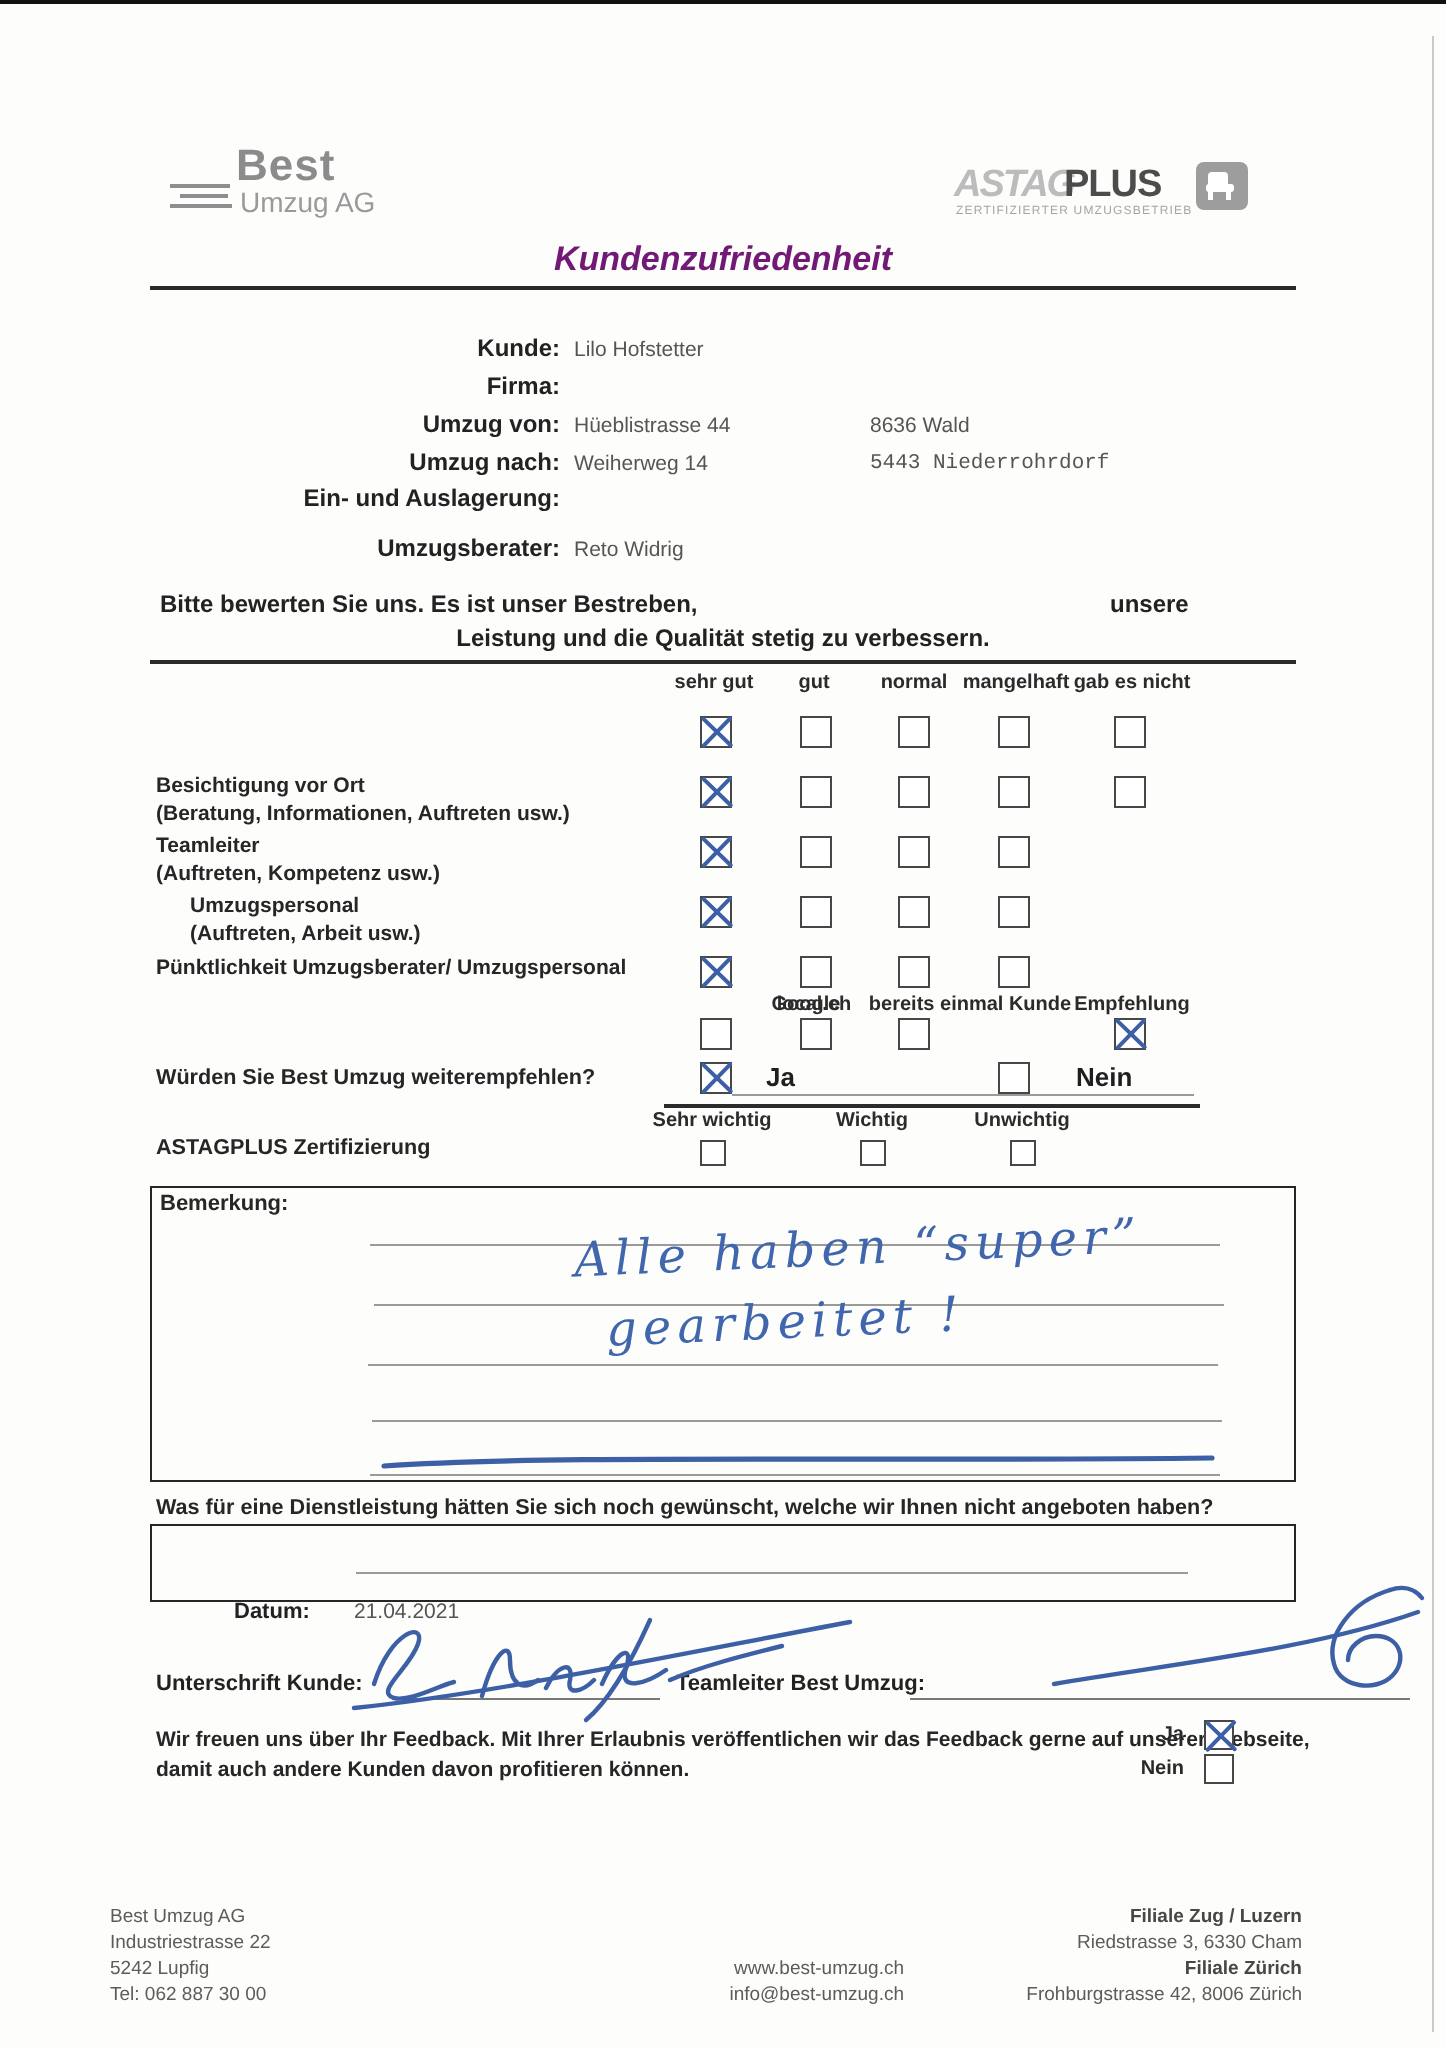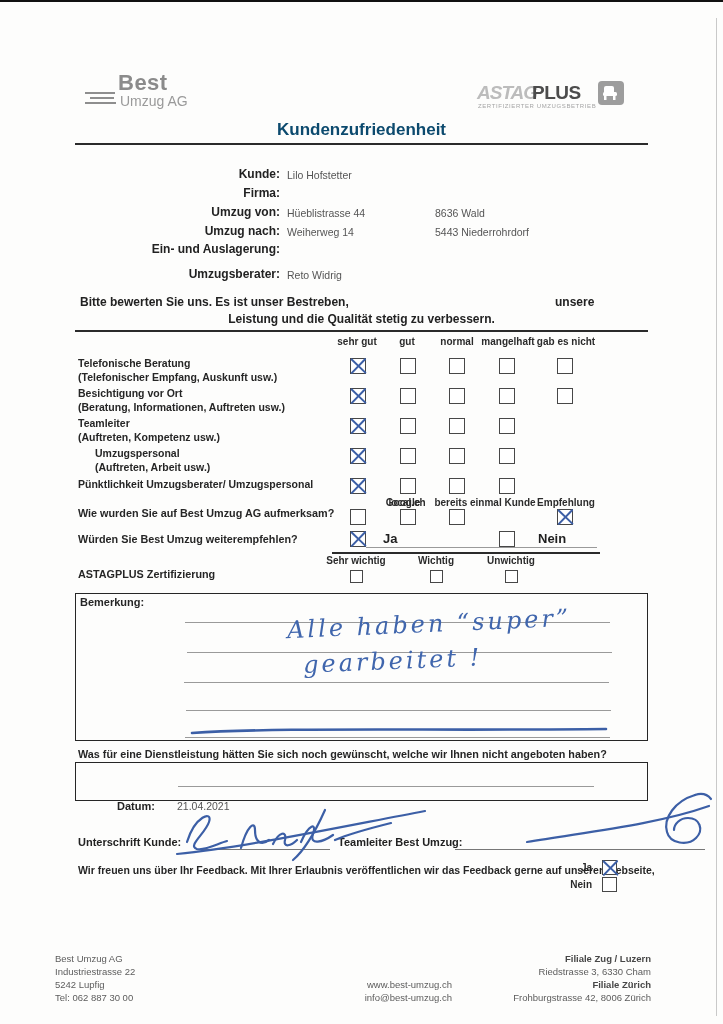--- a/index.html
+++ b/index.html
@@ -14,21 +14,21 @@
   .logo-best .best{position:absolute;left:33px;top:0;font-size:22px;font-weight:bold;color:#8b8b8b;letter-spacing:.5px;}
   .logo-best .umzug{position:absolute;left:35px;top:23px;font-size:14px;color:#9a9a9a;}
   .speed{position:absolute;height:2.4px;background:#8e8e8e;}
   .sp1{left:0;top:22px;width:30px;} .sp2{left:5px;top:27px;width:24px;} .sp3{left:0;top:32px;width:31px;}
   .logo-astag{left:477px;top:82px;width:170px;height:36px;}
   .logo-astag .astag{position:absolute;left:0;top:0;font-size:19px;font-weight:bold;font-style:italic;color:#bcbcbc;letter-spacing:-1px;}
   .logo-astag .plus{position:absolute;left:55px;top:0;font-size:19px;font-weight:bold;color:#4c4c4c;letter-spacing:-.5px;}
   .logo-astag .tagline{position:absolute;left:1px;top:21px;font-size:6px;color:#a5a5a5;letter-spacing:.6px;}
   .cert-icon{position:absolute;left:121px;top:-1px;}
 
-  .title{left:75px;top:120px;width:573px;text-align:center;font-size:17px;font-weight:bold;color:#0c4a6e;}
+  .title{left:75px;top:120px;width:573px;text-align:center;font-size:17px;font-weight:bold;color:#701a75;font-style:italic;}
   .rule{position:absolute;background:#2b2b2b;}
 
   
   .flabel{position:absolute;left:40px;width:240px;text-align:right;font-weight:bold;font-size:12px;color:#222;}
   .fval{position:absolute;left:287px;font-size:10.5px;color:#555;}
   .fval2{position:absolute;left:435px;font-size:10.5px;color:#555;}
 
   .intro{font-weight:bold;font-size:12px;color:#222;}
 
   .colhead{position:absolute;transform:translateX(-50%);font-weight:bold;font-size:10px;color:#2b2b2b;white-space:nowrap;}
@@ -89,40 +89,36 @@
 
   <span class="flabel" style="top:167px;">Kunde:</span>
   <span class="fval" style="top:169px;">Lilo Hofstetter</span>
   <span class="flabel" style="top:186px;">Firma:</span>
   <span class="fval" style="top:188px;"></span>
   <span class="flabel" style="top:205px;">Umzug von:</span>
   <span class="fval" style="top:207px;">Hüeblistrasse 44</span>
   <span class="fval2" style="top:207px;">8636 Wald</span>
   <span class="flabel" style="top:224px;">Umzug nach:</span>
   <span class="fval" style="top:226px;">Weiherweg 14</span>
-  <span class="fval2" style="top:226px;">5443 Niederrohrdorf</span>
+  <span class="fval2" style="top:226px;font-family:Liberation Mono, monospace;">5443 Niederrohrdorf</span>
   <span class="flabel" style="top:242px;">Ein- und Auslagerung:</span>
   <span class="flabel" style="top:267px;text-align:right;">Umzugsberater:</span>
   <span class="fval" style="top:269px;">Reto Widrig</span>
 
   <span class="abs intro" style="left:80px;top:295px;">Bitte bewerten Sie uns. Es ist unser Bestreben,</span>
   <span class="abs intro" style="left:555px;top:295px;">unsere</span>
   <span class="abs intro" style="left:75px;top:312px;width:573px;text-align:center;">Leistung und die Qualität stetig zu verbessern.</span>
   <div class="rule" style="left:75px;top:330px;width:573px;height:1.8px;"></div>
 
   <span class="colhead" style="left:357px;top:336px;">sehr gut</span>
   <span class="colhead" style="left:407px;top:336px;">gut</span>
   <span class="colhead" style="left:457px;top:336px;">normal</span>
   <span class="colhead" style="left:508px;top:336px;">mangelhaft</span>
   <span class="colhead" style="left:566px;top:336px;">gab es nicht</span>
 
-  <div class="rlabel" style="top:357px;">
-    <div>Telefonische Beratung</div>
-      <div>(Telefonischer Empfang, Auskunft usw.)</div>
-    </div>
   <span class="cb checked" style="left:350px;top:358px;"></span>
   <span class="cb" style="left:400px;top:358px;"></span>
   <span class="cb" style="left:449px;top:358px;"></span>
   <span class="cb" style="left:499px;top:358px;"></span>
   <span class="cb" style="left:557px;top:358px;"></span>
 
   <div class="rlabel" style="top:387px;">
     <div>Besichtigung vor Ort</div>
       <div>(Beratung, Informationen, Auftreten usw.)</div>
     </div>
@@ -155,21 +151,20 @@
     </div>
   <span class="cb checked" style="left:350px;top:478px;"></span>
   <span class="cb" style="left:400px;top:478px;"></span>
   <span class="cb" style="left:449px;top:478px;"></span>
   <span class="cb" style="left:499px;top:478px;"></span>
 
   <span class="colhead" style="left:357px;top:497px;margin-left:46px;">Google</span>
   <span class="colhead" style="left:407px;top:497px;">local.ch</span>
   <span class="colhead" style="left:485px;top:497px;">bereits einmal Kunde</span>
   <span class="colhead" style="left:566px;top:497px;">Empfehlung</span>
-  <span class="q" style="top:507px;">Wie wurden Sie auf Best Umzug AG aufmerksam?</span>
   <span class="cb" style="left:350px;top:509px;"></span>
   <span class="cb" style="left:400px;top:509px;"></span>
   <span class="cb" style="left:449px;top:509px;"></span>
   <span class="cb checked" style="left:557px;top:509px;"></span>
 
   <span class="q" style="top:533px;text-align:right;">Würden Sie Best Umzug weiterempfehlen?</span>
   <span class="cb checked" style="left:350px;top:531px;"></span>
   <span class="yesno" style="left:383px;top:531px;">Ja</span>
   <span class="cb" style="left:499px;top:531px;"></span>
   <span class="yesno" style="left:538px;top:531px;">Nein</span>
@@ -214,20 +209,21 @@
     <path class="ink" d="M66,46 C72,24 80,18 80,28 C80,40 86,44 94,38 M98,42 C104,30 112,28 110,38 C108,46 116,44 122,38 M126,40 C134,22 142,20 138,32 C134,44 148,40 158,33 M160,38 C176,31 196,26 216,21"></path>
     <path class="ink" d="M150,8 C141,28 130,48 118,58"></path>
   </svg>
   <svg class="abs" style="left:525px;top:788px;" width="188" height="70" viewBox="0 0 188 70">
     <path class="ink" d="M2,54 C60,44 130,37 184,18"></path>
     <path class="ink" d="M170,7 C150,13 138,30 142,44 C145,56 163,58 171,50 C179,42 175,30 163,30 C155,30 149,36 149,42"></path>
     <path class="ink" d="M170,7 C176,5 182,6 186,11"></path>
   </svg>
 
   <span class="abs small-b" style="left:78px;top:864px;">Wir freuen uns über Ihr Feedback. Mit Ihrer Erlaubnis veröffentlichen wir das Feedback gerne auf unserer Webseite,</span>
+  <span class="abs small-b" style="left:78px;top:879px;">damit auch andere Kunden davon profitieren können.</span>
   <span class="abs" style="left:560px;top:862px;width:32px;text-align:right;font-weight:bold;font-size:10px;">Ja</span>
   <span class="cb checked" style="left:602px;top:860px;width:13px;height:13px;"></span>
   <span class="abs" style="left:560px;top:879px;width:32px;text-align:right;font-weight:bold;font-size:10px;">Nein</span>
   <span class="cb" style="left:602px;top:877px;width:13px;height:13px;"></span>
 
   <div class="foot" style="left:55px;top:952px;">
     <div>Best Umzug AG</div>
     <div>Industriestrasse 22</div>
     <div>5242 Lupfig</div>
     <div>Tel: 062 887 30 00</div>

